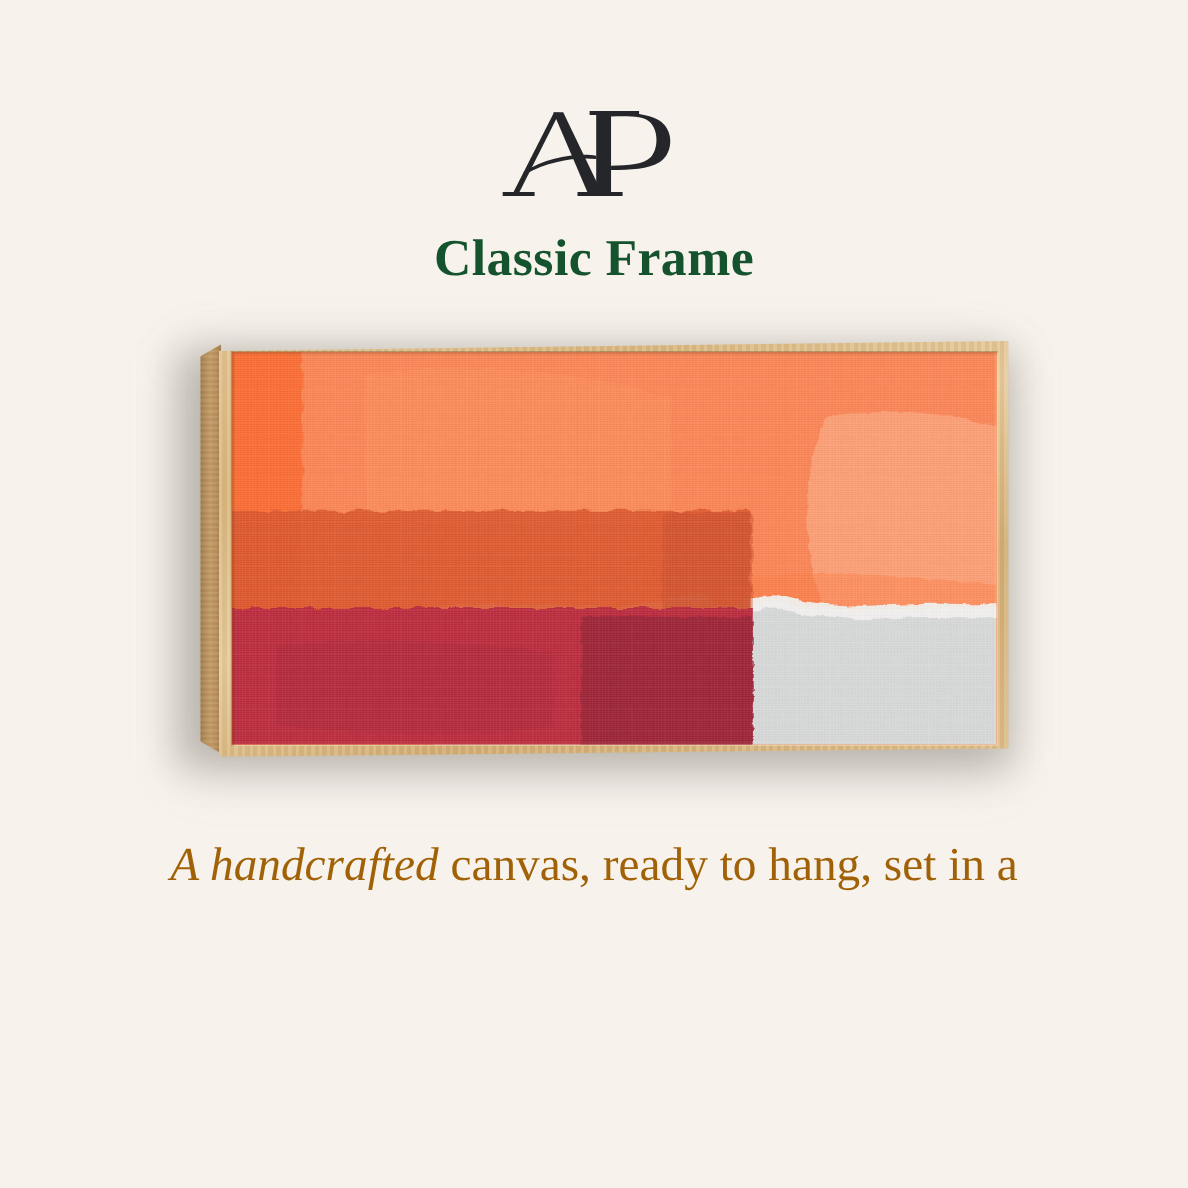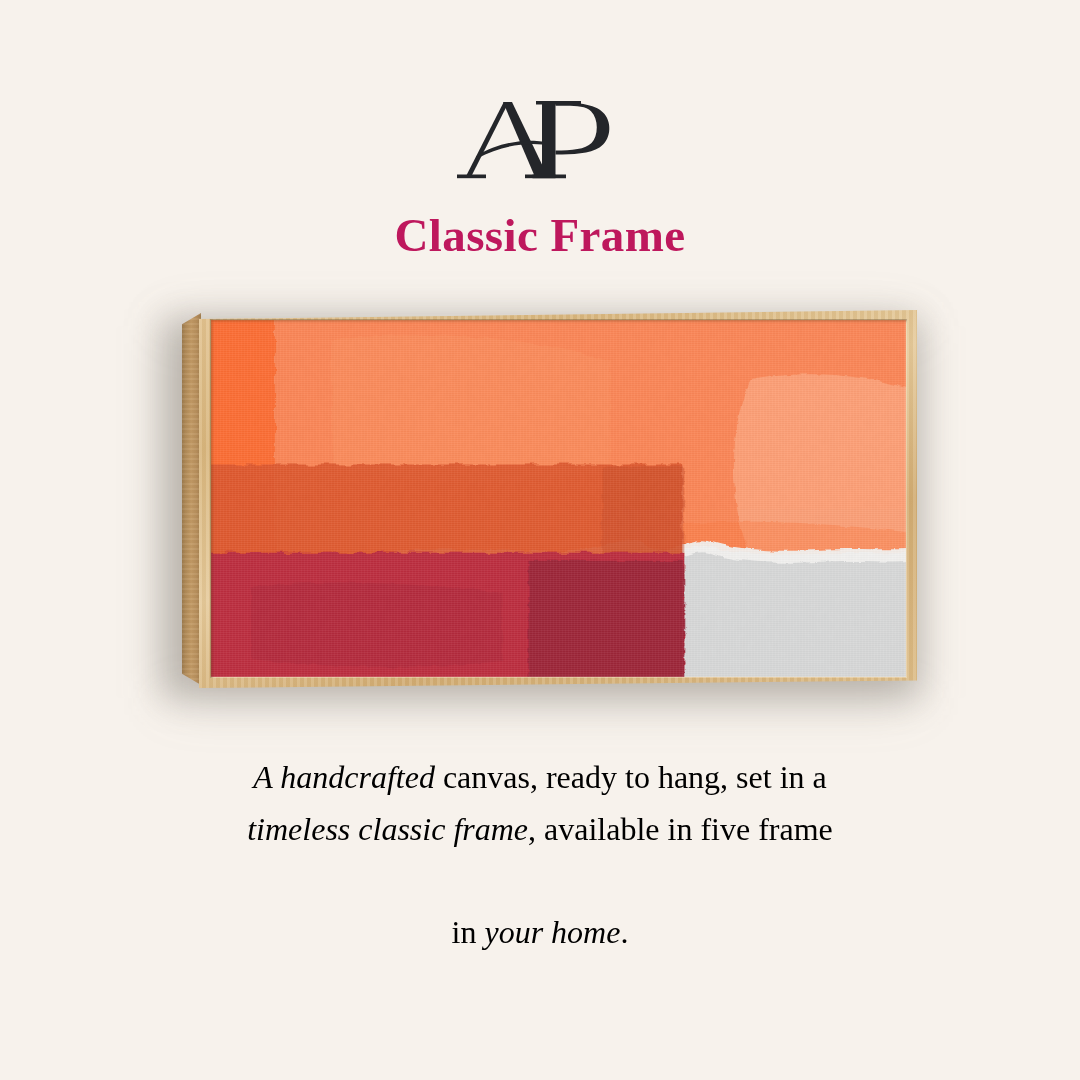--- a/index.html
+++ b/index.html
@@ -41,21 +41,21 @@
   .product-title {
     position: absolute;
     left: 0;
     top: 210px;
     width: 1080px;
     text-align: center;
     font-family: "Liberation Serif", "DejaVu Serif", serif;
     font-size: 47px;
     font-weight: 700;
     letter-spacing: 0.4px;
-    color: #be185d;
+    color: #14532d;
     line-height: 1.1;
   }
 
   
   .artwork-stage {
     position: absolute;
     left: 155px;
     top: 296px;
     width: 790px;
     height: 400px;
@@ -182,23 +182,23 @@
   }
 
   
   .product-description {
     position: absolute;
     left: 135px;
     top: 752px;
     width: 810px;
     text-align: center;
     font-family: "Liberation Serif", "DejaVu Serif", serif;
-    font-size: 32px;
+    font-size: 43px;
     line-height: 1.62;
-    color: #000000;
+    color: #a16207;
   }
   .product-description em {
     font-style: italic;
   }
 </style>
 </head>
 <body>
 
 <div class="canvas-root">
 
@@ -342,19 +342,17 @@
         </svg>
         <div class="canvas-grain"></div>
       </div>
 
     </div>
   </div>
 
   <div class="product-description">
     <span><em>A handcrafted</em><span> canvas, ready to hang, set in a</span></span>
     <br>
-    <span><em>timeless classic frame</em><span>, available in five frame</span></span>
     <br>
     <br>
-    <span><span>in </span><em>your home</em><span>.</span></span>
   </div>
 
 </div>
 
 </body></html>

